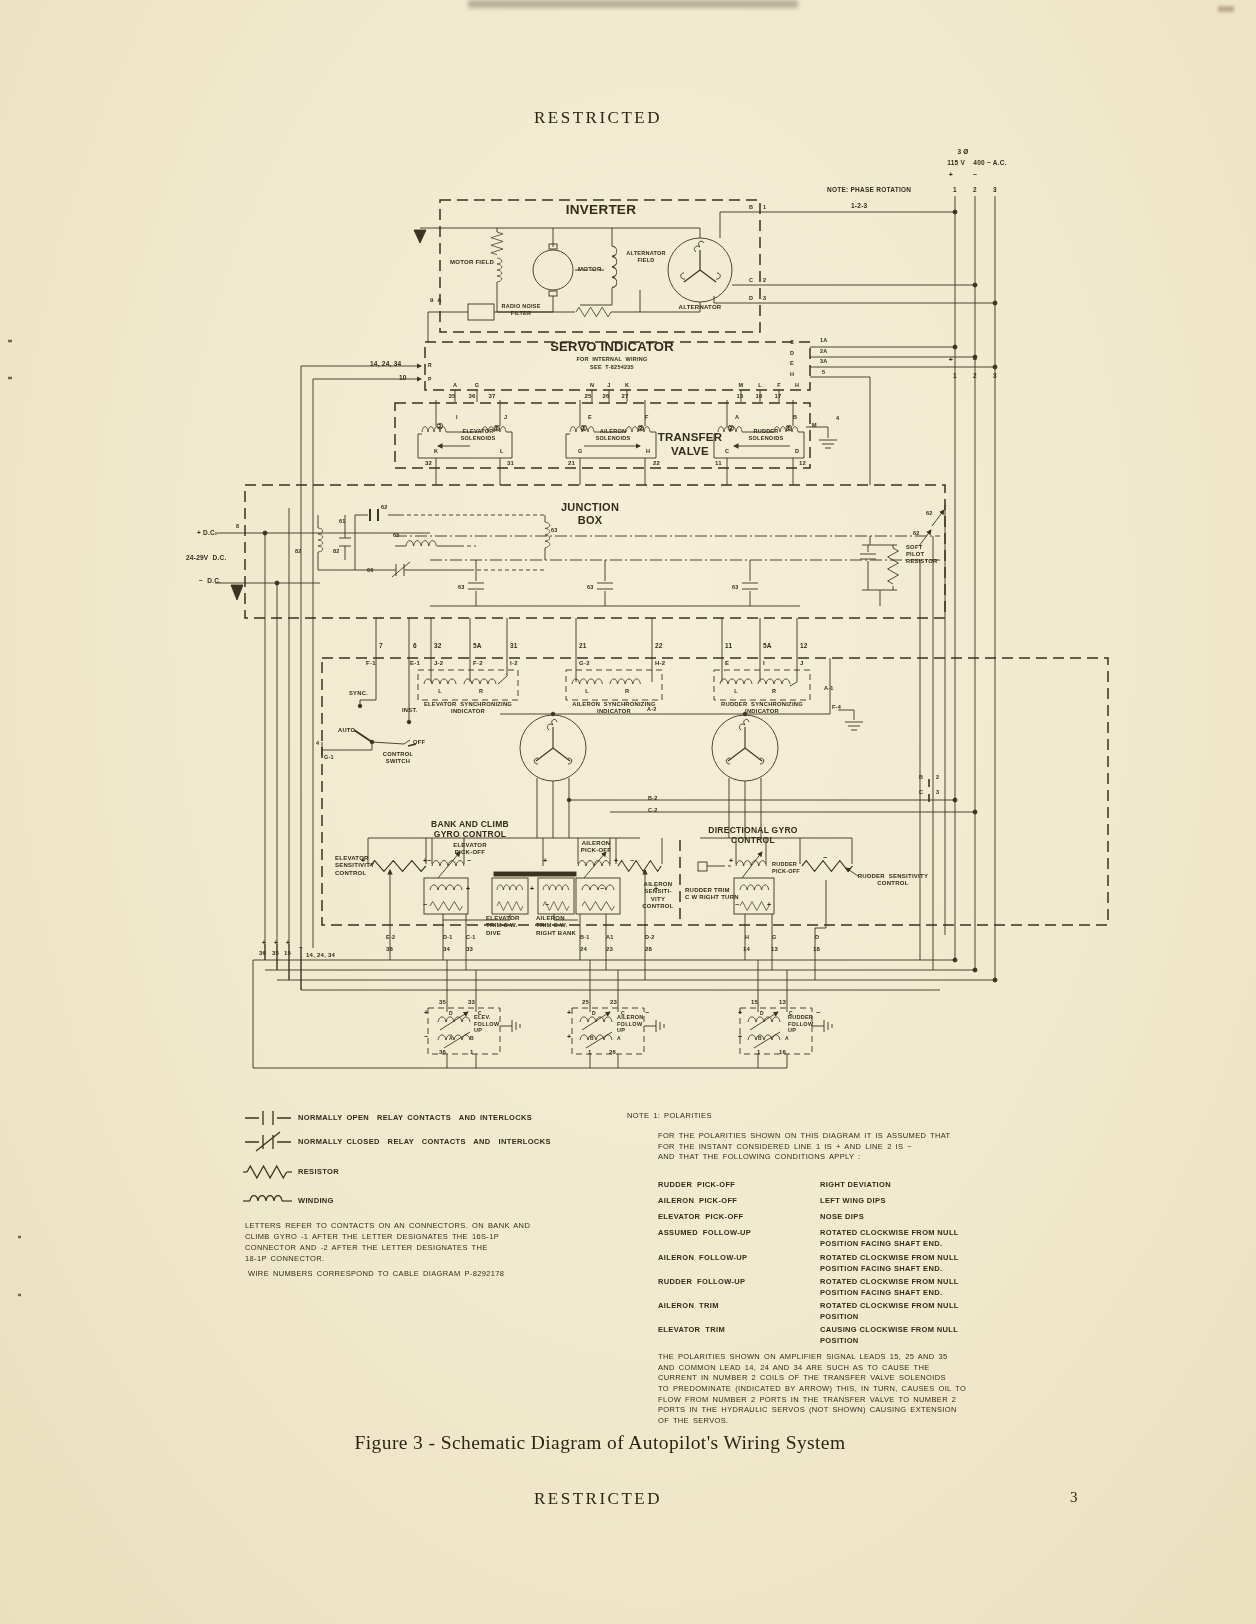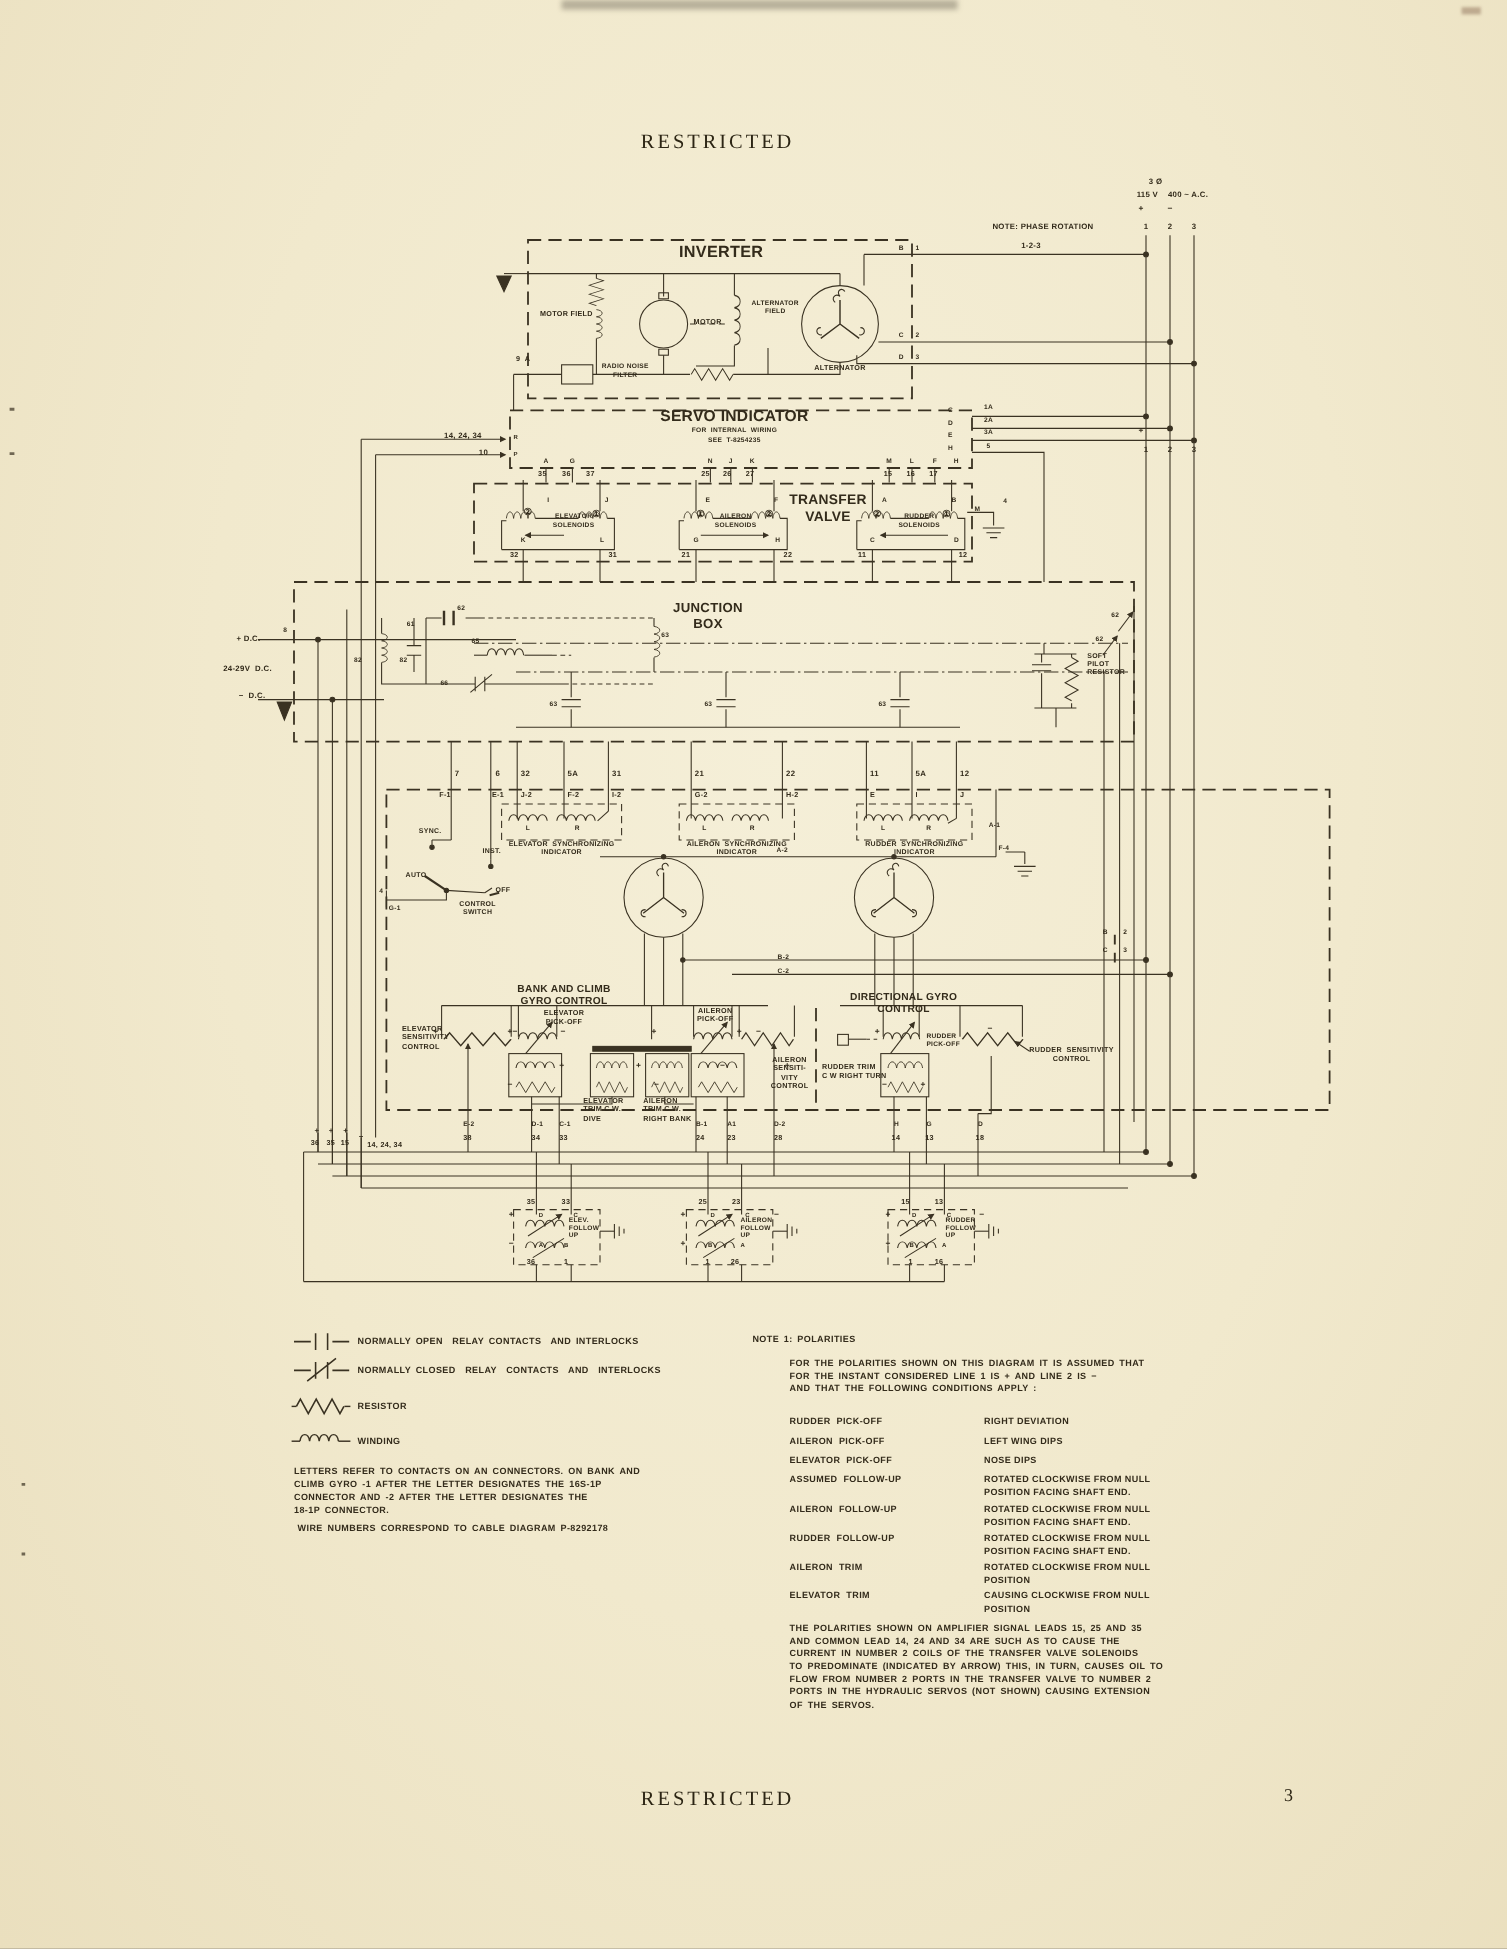--- a/index.html
+++ b/index.html
@@ -12,21 +12,21 @@
         font-family:"Liberation Serif",serif;font-weight:400;letter-spacing:2.5px;color:#2c2514;}
   .doc-header{top:108px;font-size:17px;}
   .doc-footer{top:1489px;font-size:17px;}
   .page-number{position:absolute;left:1070px;top:1489px;font-family:"Liberation Serif",serif;font-size:15px;color:#2c2514;}
   .caption{position:absolute;left:0;top:1432px;width:1200px;text-align:center;
         font-family:"Liberation Serif",serif;font-size:19.5px;letter-spacing:.4px;color:#2c2514;}
   svg.schematic{position:absolute;left:0;top:0;}
   .dlabel{position:absolute;font-weight:700;font-size:6.5px;line-height:1.22;letter-spacing:.25px;
         white-space:pre;color:#332b1b;}
   .dlabel.c{transform:translateX(-50%);text-align:center;}
-  .blocktext{position:absolute;font-weight:700;font-size:7.5px;letter-spacing:.35px;word-spacing:1.5px;
+  .blocktext{position:absolute;font-weight:400;font-size:7.5px;letter-spacing:.35px;word-spacing:1.5px;
         line-height:1.5;white-space:pre-line;color:#332b1b;}
   .legend-label{position:absolute;font-weight:700;font-size:7.5px;letter-spacing:.35px;word-spacing:1.5px;color:#332b1b;white-space:pre;}
   .cond-row{position:absolute;left:658px;}
   .cond-item{display:inline-block;width:162px;font-weight:700;font-size:7.5px;letter-spacing:.35px;color:#332b1b;vertical-align:top;white-space:pre;}
   .cond-result{display:inline-block;width:245px;font-weight:700;font-size:7.5px;letter-spacing:.35px;line-height:1.45;color:#332b1b;vertical-align:top;white-space:pre-line;}
 </style>
 </head>
 <body>
 
 <div class="page">
@@ -370,21 +370,21 @@
       <div class="dlabel" style="left: 790px; top: 350px; font-size: 5.5px;">D</div>
       <div class="dlabel" style="left: 820px; top: 348px; font-size: 5.5px;">2A</div>
       <div class="dlabel" style="left: 790px; top: 360px; font-size: 5.5px;">E</div>
       <div class="dlabel" style="left: 820px; top: 358px; font-size: 5.5px;">3A</div>
       <div class="dlabel" style="left: 790px; top: 371px; font-size: 5.5px;">H</div>
       <div class="dlabel" style="left: 822px; top: 369px; font-size: 5.5px;">5</div>
       <div class="dlabel c" style="left: 963px; top: 356px; font-size: 7px;">+         −</div>
       <div class="dlabel c" style="left: 955px; top: 372px;">1</div>
       <div class="dlabel c" style="left: 975px; top: 372px;">2</div>
       <div class="dlabel c" style="left: 995px; top: 372px;">3</div>
-      <div class="dlabel c" style="left: 690px; top: 410px; font-size: 11.5px;">TRANSFER
+      <div class="dlabel c" style="left: 690px; top: 430px; font-size: 11.5px;">TRANSFER
 VALVE</div>
       <div class="dlabel c" style="left: 440px; top: 422px; font-size: 8px;">②</div>
       <div class="dlabel c" style="left: 497px; top: 424px; font-size: 8px;">①</div>
       <div class="dlabel c" style="left: 584px; top: 424px; font-size: 8px;">①</div>
       <div class="dlabel c" style="left: 641px; top: 424px; font-size: 8px;">②</div>
       <div class="dlabel c" style="left: 731px; top: 424px; font-size: 8px;">②</div>
       <div class="dlabel c" style="left: 789px; top: 424px; font-size: 8px;">①</div>
       <div class="dlabel" style="left: 456px; top: 414px; font-size: 5.5px;">I</div>
       <div class="dlabel" style="left: 504px; top: 414px; font-size: 5.5px;">J</div>
       <div class="dlabel" style="left: 588px; top: 414px; font-size: 5.5px;">E</div>
@@ -644,15 +644,16 @@
 
     <div class="blocktext" style="left:658px;top:1352px;width:370px;line-height:1.42">THE  POLARITIES  SHOWN  ON  AMPLIFIER  SIGNAL  LEADS  15, 25  AND  35
 AND  COMMON  LEAD   14, 24  AND  34   ARE  SUCH  AS  TO  CAUSE  THE
 CURRENT  IN  NUMBER  2 COILS  OF  THE  TRANSFER  VALVE  SOLENOIDS
 TO  PREDOMINATE  (INDICATED  BY  ARROW)  THIS, IN  TURN, CAUSES  OIL  TO
 FLOW  FROM  NUMBER  2  PORTS  IN  THE  TRANSFER  VALVE  TO  NUMBER  2
 PORTS  IN  THE  HYDRAULIC  SERVOS   (NOT  SHOWN)  CAUSING  EXTENSION
 OF  THE  SERVOS.</div>
   </div>
 
+  <div class="caption">Figure 3  -  Schematic Diagram of Autopilot's Wiring System</div>
   <div class="doc-footer">RESTRICTED</div>
   <div class="page-number">3</div>
 </div>
 
 </body></html>

